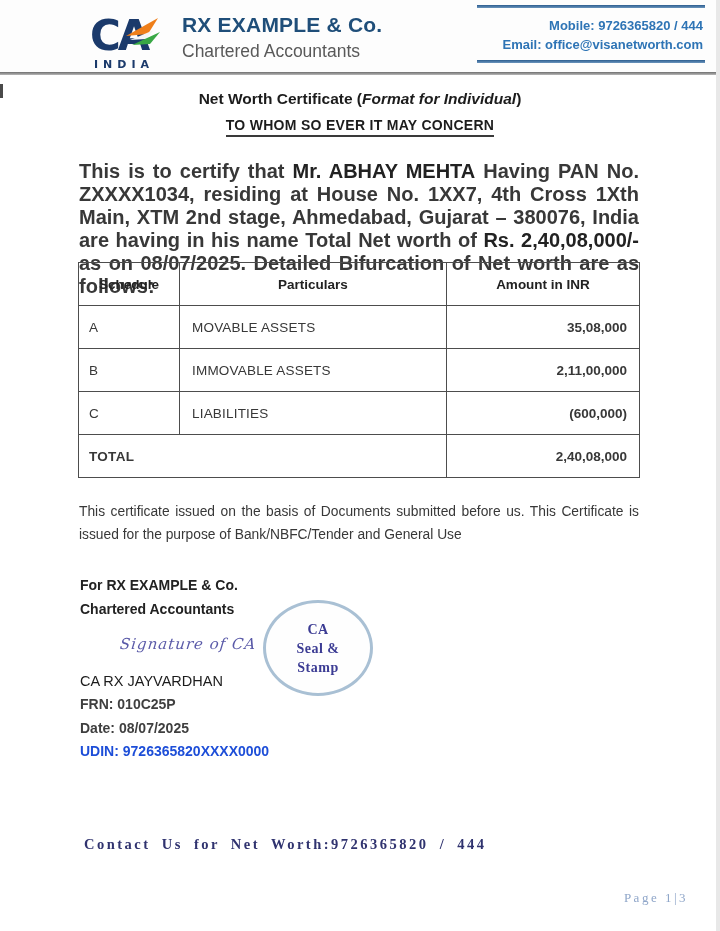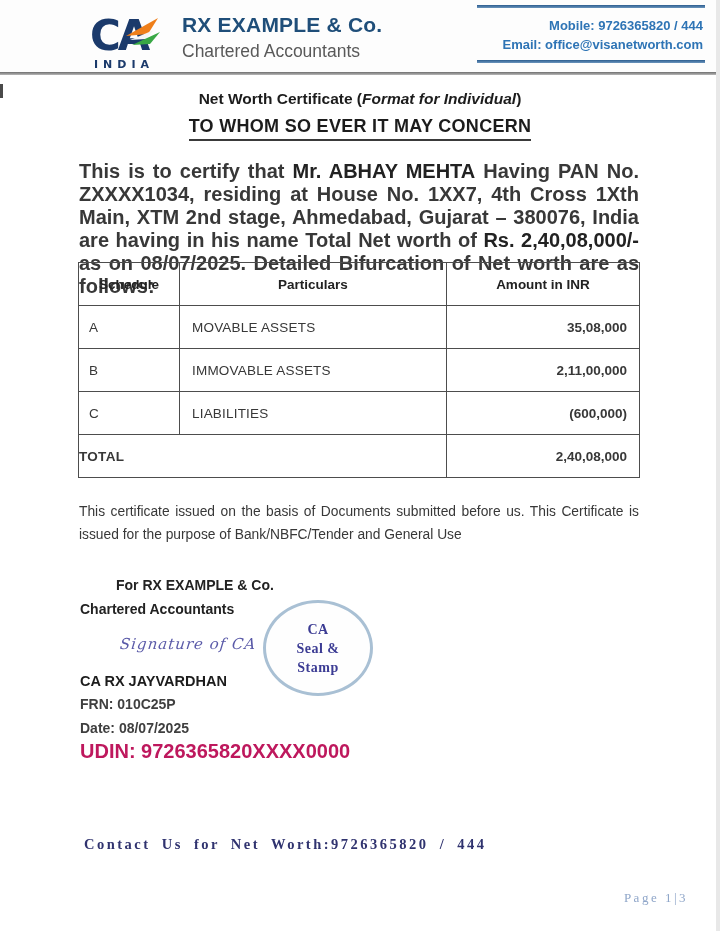--- a/index.html
+++ b/index.html
@@ -27,51 +27,51 @@
     background:linear-gradient(#2c5d8f,#6b95bd);
   }
   .contact-box::before { top:0; }
   .contact-box::after { bottom:0; }
   .contact-line { font-size:13px; font-weight:bold; color:#2e74b5; line-height:19px; }
   
   .doc-title { position:absolute; top:90px; left:0; width:720px; text-align:center;
     font-size:15.5px; font-weight:bold; color:#1c1c1c; }
   .doc-title .it { font-style:italic; }
   .doc-subtitle-wrap { position:absolute; top:116px; left:0; width:720px; text-align:center; }
-  .doc-subtitle { display:inline-block; font-size:18px; font-weight:bold; color:#1c1c1c;
+  .doc-subtitle { display:inline-block; font-size:14px; font-weight:bold; color:#1c1c1c;
     border-bottom:2px solid #3a3a3a; padding-bottom:2px; letter-spacing:0.3px; }
   
   .intro { position:absolute; top:160px; left:79px; width:560px;
     font-size:20px; line-height:23px; text-align:justify; color:#383838;font-weight:bold; }
   .intro b { color:#222; }
   
   table.nw { position:absolute; top:262px; left:78px; width:561px;
     border-collapse:collapse; table-layout:fixed; }
   table.nw td, table.nw th { border:1.5px solid #4d4d4d; font-size:13.5px; color:#383838; }
   table.nw th { height:43px; font-weight:bold; text-align:center; color:#222; }
   table.nw td { height:43px; }
   .col-sched { width:101px; }
   .col-part { width:267px; }
   .col-amt { width:193px; }
   td.sched { padding-left:10px; }
   td.part { padding-left:12px; color:#4a4a4a; letter-spacing:0.2px; }
   td.amt { padding-right:12px; text-align:right; font-weight:bold; color:#222; }
-  td.total-label { font-weight:bold; color:#1c1c1c; letter-spacing:0.3px; }
+  td.total-label { padding-left:10px; font-weight:bold; color:#1c1c1c; letter-spacing:0.3px; }
   
   .closing { position:absolute; top:500px; left:79px; width:560px;
     font-size:13.8px; line-height:23px; text-align:justify; color:#383838; }
   
   .sig { position:absolute; top:573px; left:80px; width:360px; }
-  .sig-for { font-size:14px; font-weight:bold; color:#222; line-height:24px;margin-left:36px; }
+  .sig-for { font-size:14px; font-weight:bold; color:#222; line-height:24px; }
   .sig-firmtype { font-size:14px; font-weight:bold; color:#222; line-height:24px; }
   .sig-script { margin:14px 0 0 40px; font-family:"DejaVu Serif", serif; font-style:italic;
     font-size:15px; color:#5a5aa8; letter-spacing:1px; transform:skewX(-6deg); display:inline-block; }
-  .sig-name { margin-top:16px; font-size:14.5px; font-weight:bold; color:#1c1c1c; line-height:24px; }
+  .sig-name { margin-top:16px; font-size:14.5px; font-weight:normal; color:#1c1c1c; line-height:24px; }
   .sig-detail { font-size:14px; font-weight:bold; color:#3f3f3f; line-height:23.5px; }
-  .sig-udin { font-size:20px; font-weight:bold; color:#be185d; line-height:23.5px; }
+  .sig-udin { font-size:14px; font-weight:bold; color:#1d4ed8; line-height:23.5px; }
   .seal {
     position:absolute; left:263px; top:600px; width:110px; height:96px;
     border:3.5px solid #a9c0d4; border-radius:50%;
     display:flex; align-items:center; justify-content:center; text-align:center;
     background:#fefefe;
   }
   .seal-text { font-family:"Liberation Serif", serif; font-weight:bold;
     font-size:14px; line-height:19px; color:#3c3c94; letter-spacing:0.5px; }
   
   .footer-contact { position:absolute; left:84px; top:836px;

